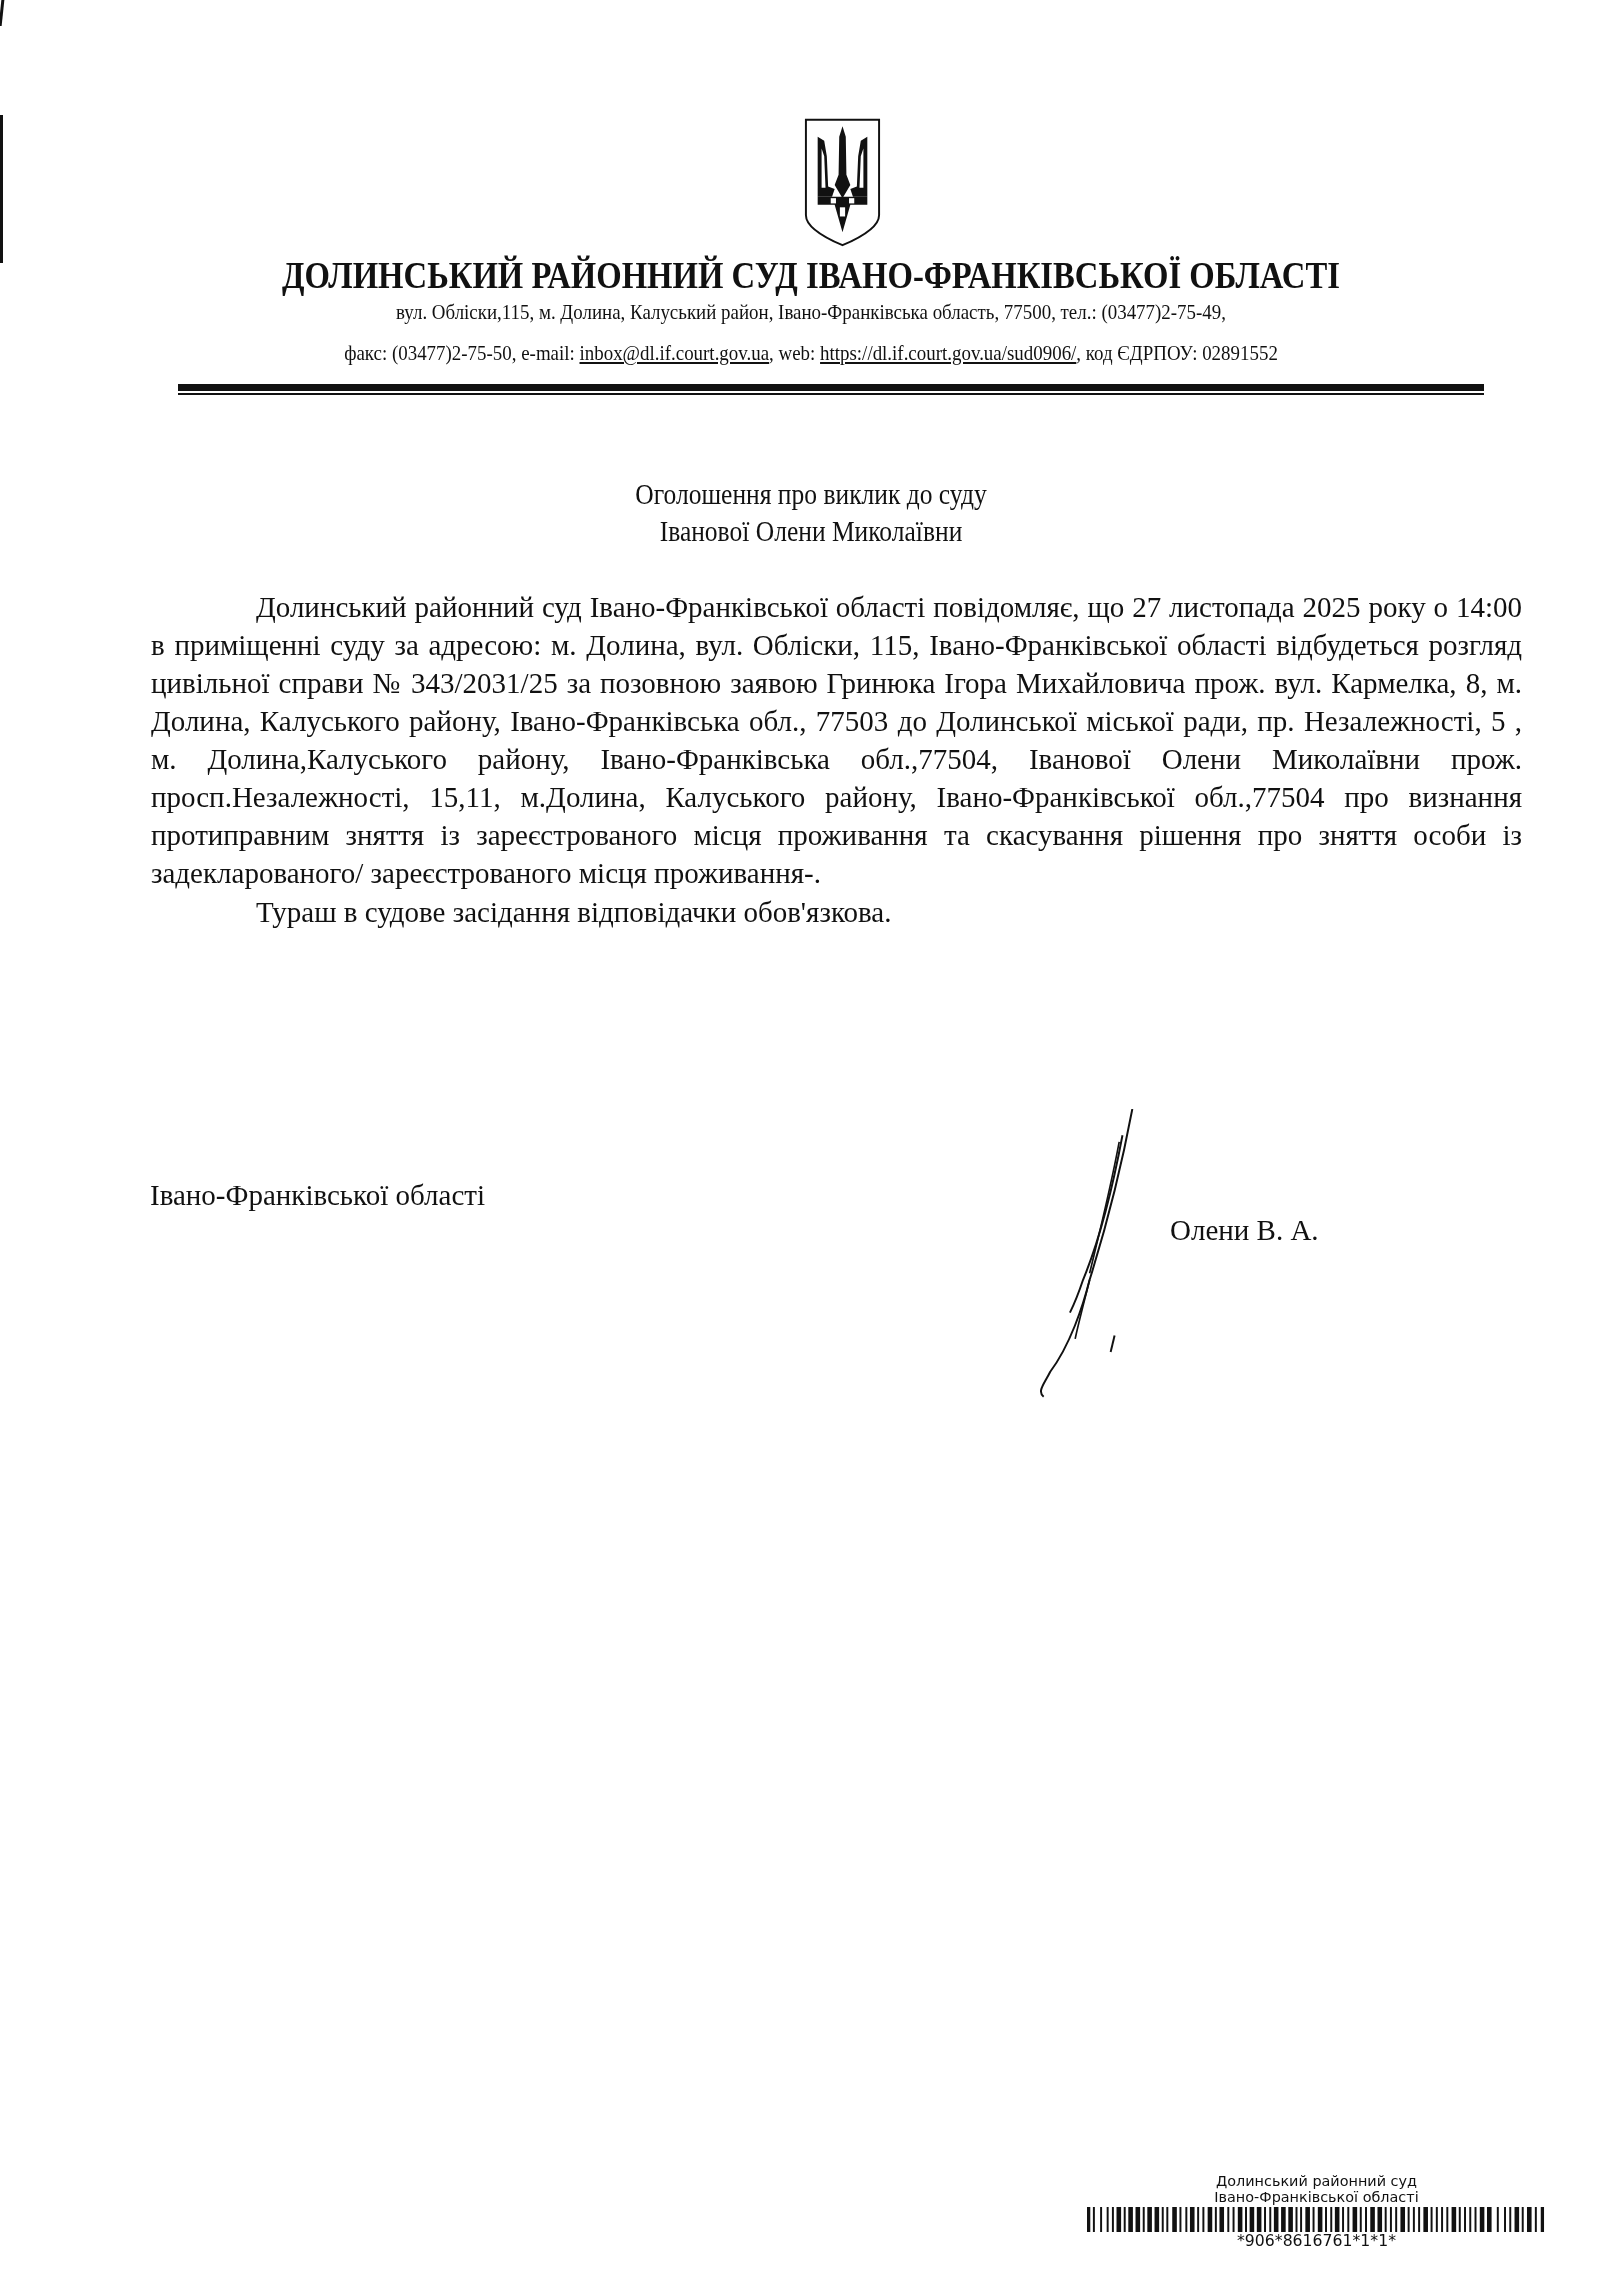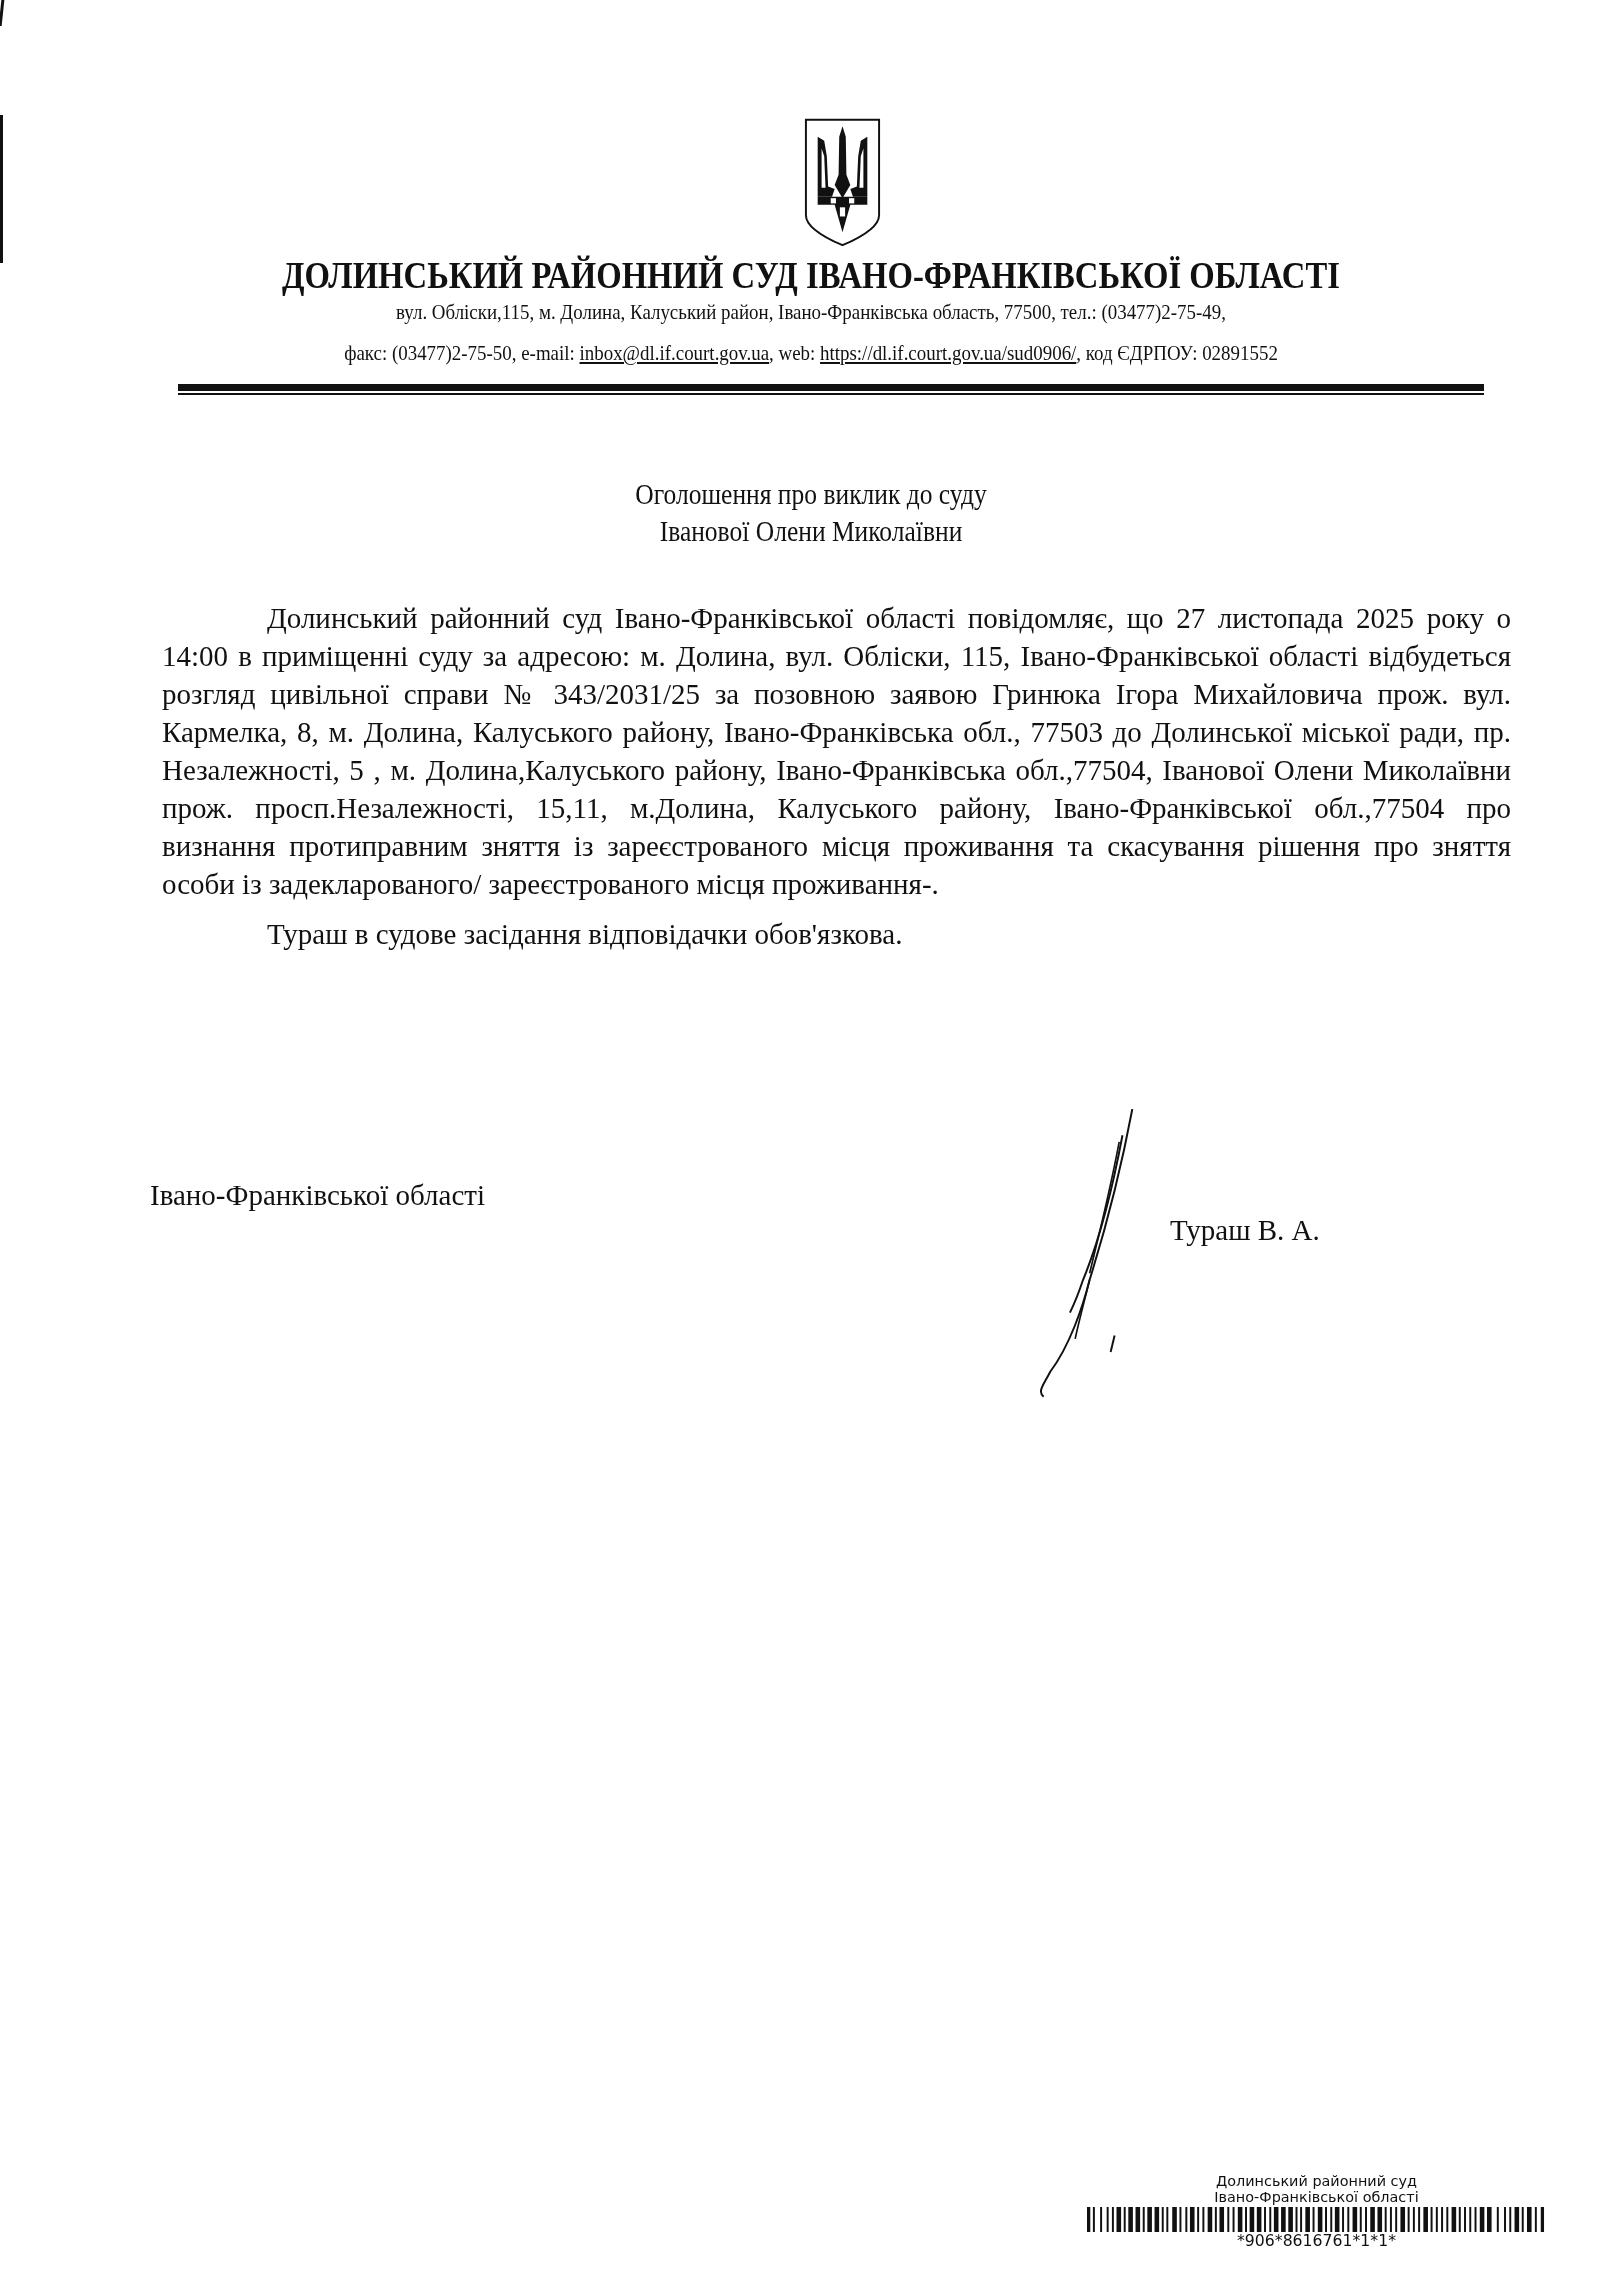--- a/index.html
+++ b/index.html
@@ -92,21 +92,21 @@
     .body-text {
       position: absolute;
       left: 150px;
       width: 1373px;
       top: 587px;
       font-size: 29px;
       line-height: 38px;
       text-align: justify;
     }
     .body-text p {
-      margin: 12px;
+      margin: 1px;
       text-indent: 105px;
     }
     .sign-left {
       position: absolute;
       left: 150px;
       top: 1177px;
       font-size: 29px;
       line-height: 37px;
     }
     .sign-name {
@@ -186,21 +186,21 @@
 </div>
 
 <svg class="signature" viewBox="0 0 260 440">
   <path d="M215 0 C200 80 175 180 150 260 C140 300 120 360 90 400 C80 420 70 430 80 438" fill="none" stroke="#111" stroke-width="3"></path>
   <path d="M200 40 C185 120 165 200 140 260 C130 290 125 300 120 310" fill="none" stroke="#111" stroke-width="3"></path>
   <path d="M195 50 C180 130 162 200 150 250" fill="none" stroke="#111" stroke-width="2.5"></path>
   <path d="M150 260 C140 300 132 330 128 350" fill="none" stroke="#111" stroke-width="2.5"></path>
   <path d="M188 345 L182 370" fill="none" stroke="#111" stroke-width="3"></path>
 </svg>
 
-<div class="sign-name">Тураш В. А.</div>
+<div class="sign-name">Олени В. А.</div>
 
 <div class="stamp">
   <div>Долинський районний суд</div>
   <div>Івано-Франківської області</div>
   <svg class="barcode" viewBox="0 0 700 38" preserveAspectRatio="none">
     <g fill="#111">
       <rect x="0" y="0" width="5" height="38"></rect>
         <rect x="9" y="0" width="3" height="38"></rect>
       <rect x="20" y="0" width="3" height="38"></rect>
         <rect x="30" y="0" width="3" height="38"></rect>

